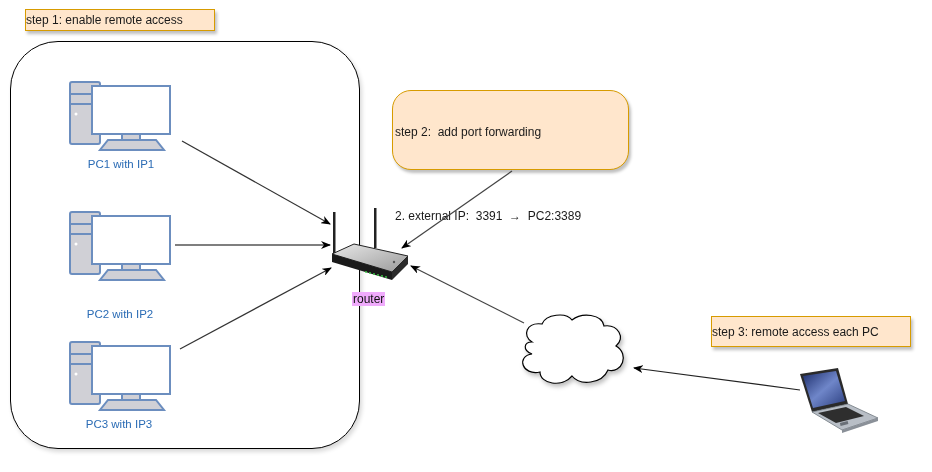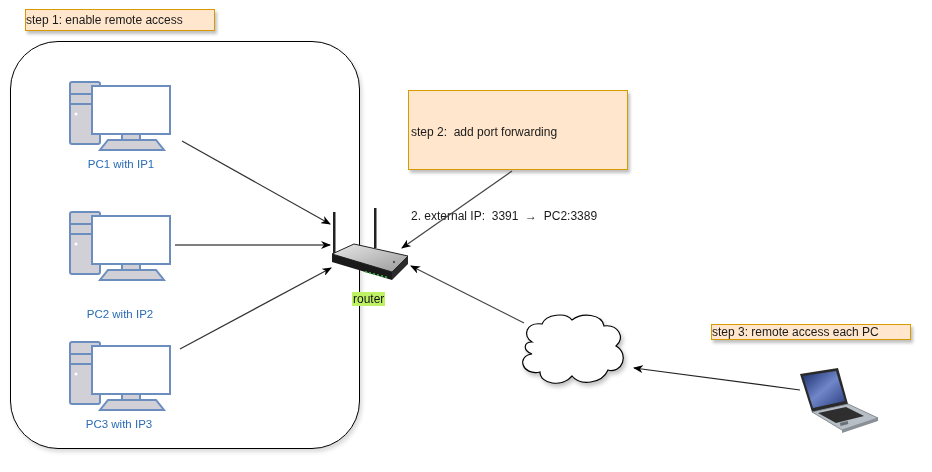--- a/index.html
+++ b/index.html
@@ -11,42 +11,42 @@
     box-sizing: border-box;
   }
   .note.center { display: flex; align-items: center; justify-content: flex-start; }
   .note-lines { padding: 6px 0 0 2px; line-height: 14px; white-space: pre; }
   .container-box {
     position: absolute; left: 10px; top: 41px; width: 350px; height: 408px;
     border: 1px solid #000; border-radius: 48px; box-sizing: border-box;
     box-shadow: 2px 3px 4px rgba(0,0,0,0.15); background: #fff;
   }
   .pc-label { position: absolute; font-size: 11.5px; color: #2b6cb5; white-space: nowrap; text-align: center; width: 120px; }
-  .router-label { position: absolute; left: 352px; top: 292px; font-size: 12px; color: #111; background: #bef264; padding: 0 1px; }
+  .router-label { position: absolute; left: 352px; top: 292px; font-size: 12px; color: #111; background: #f0abfc; padding: 0 1px; }
   svg.layer { position: absolute; left: 0; top: 0; }
   .icon { position: absolute; }
 </style>
 </head>
 <body>
 
 <div class="container-box"></div>
 
 <div class="note center" style="left:25px; top:9px; width:190px; height:22px;">
   <span>step 1: enable remote access</span>
 </div>
 
-<div class="note" style="left:408px; top:90px; width:220px; height:80px;">
+<div class="note" style="left:392px; top:90px; width:237px; height:80px;border-radius:19px;">
   <div class="note-lines">
     <div>step 2:  add port forwarding</div>
     <div style="height:14px;"></div>
     <div>2. external IP:  3391  →  PC2:3389</div>
   </div>
 </div>
 
-<div class="note center" style="left:711px; top:324px; width:200px; height:16px;">
+<div class="note center" style="left:711px; top:316px; width:200px; height:31px;">
   <span>step 3:  remote access each PC</span>
 </div>
 
 <svg class="layer" width="932" height="472">
   <defs>
     <marker id="arr" markerWidth="10" markerHeight="8" refX="9" refY="4" orient="auto" markerUnits="userSpaceOnUse">
       <path d="M0,0 L10,4 L0,8 L3,4 Z" fill="#000"></path>
     </marker>
   </defs>
   <line x1="182" y1="141" x2="330" y2="224" stroke="#333" stroke-width="1.2" marker-end="url(#arr)"></line>

